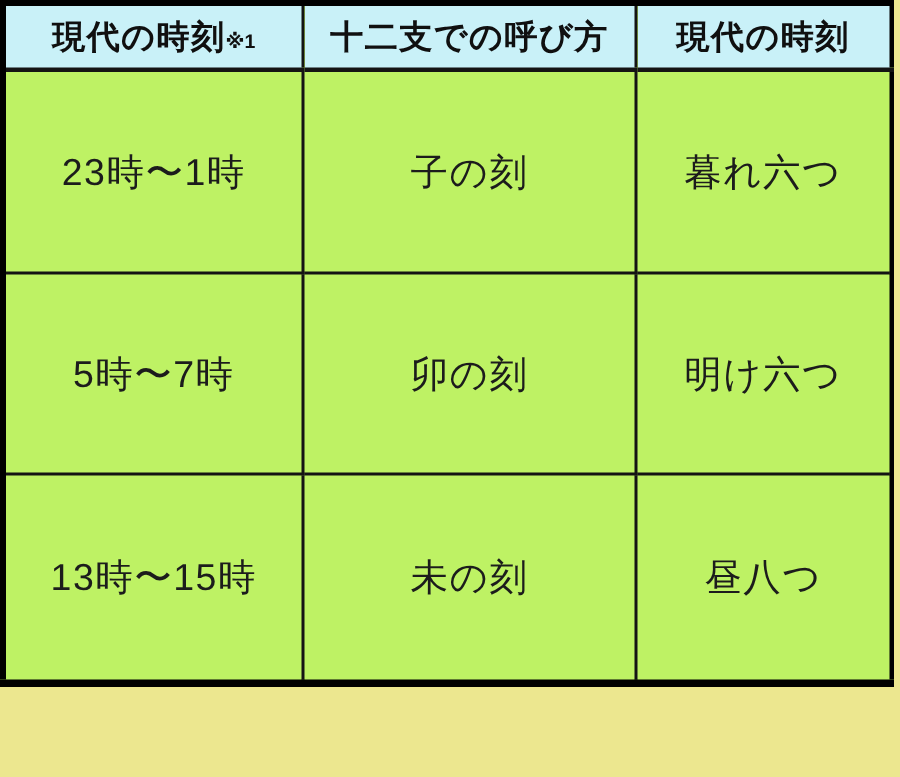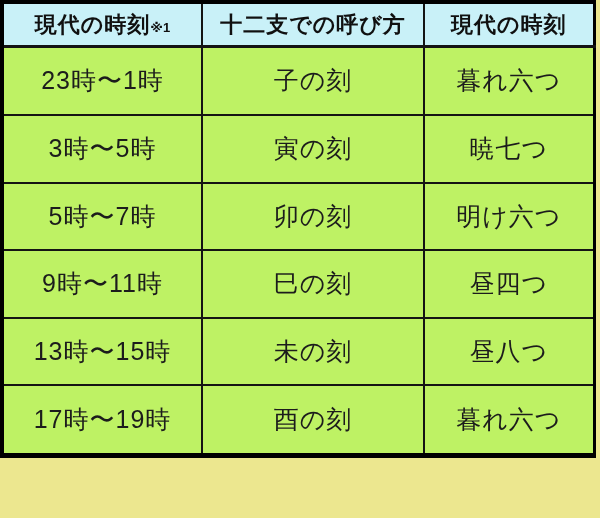--- a/index.html
+++ b/index.html
@@ -75,39 +75,24 @@
         <th>現代の時刻</th>
       </tr>
     </thead>
     <tbody>
       <tr>
         <td>23時〜1時</td>
         <td>子の刻</td>
         <td>暮れ六つ</td>
       </tr>
       <tr>
-        <td>3時〜5時</td>
-        <td>寅の刻</td>
-        <td>暁七つ</td>
-      </tr>
-      <tr>
         <td>5時〜7時</td>
         <td>卯の刻</td>
         <td>明け六つ</td>
-      </tr>
-      <tr>
-        <td>9時〜11時</td>
-        <td>巳の刻</td>
-        <td>昼四つ</td>
       </tr>
       <tr>
         <td>13時〜15時</td>
         <td>未の刻</td>
         <td>昼八つ</td>
       </tr>
-      <tr>
-        <td>17時〜19時</td>
-        <td>酉の刻</td>
-        <td>暮れ六つ</td>
-      </tr>
     </tbody>
   </table>
 </div>
 
 </body></html>

